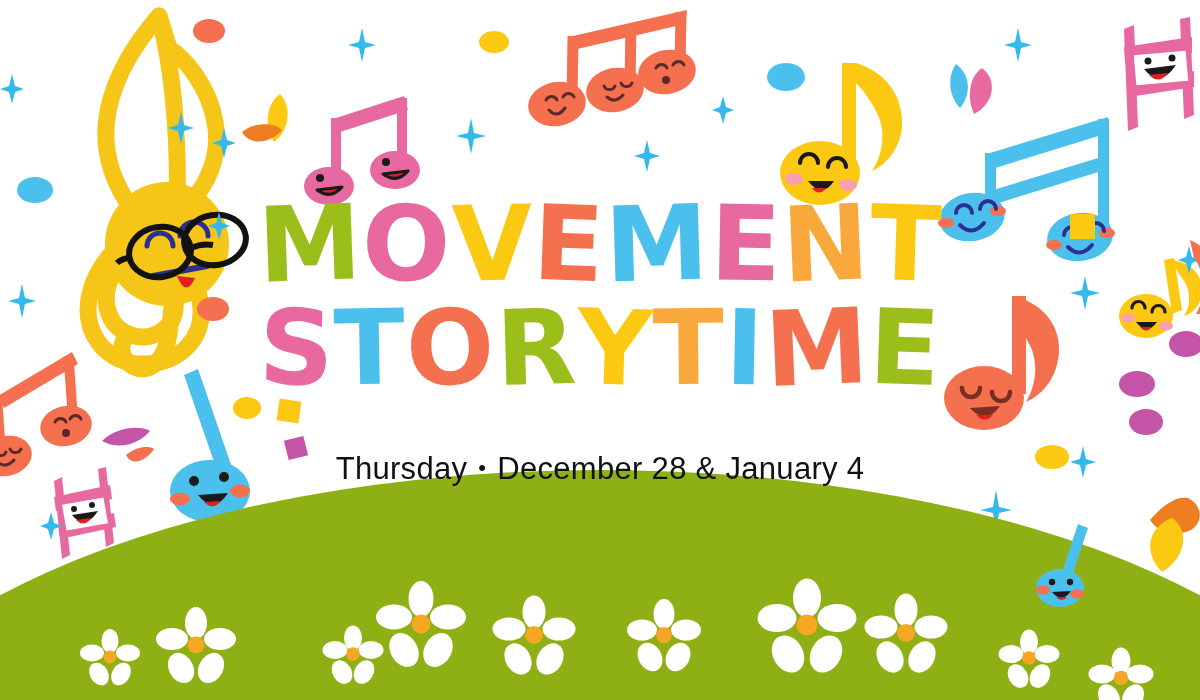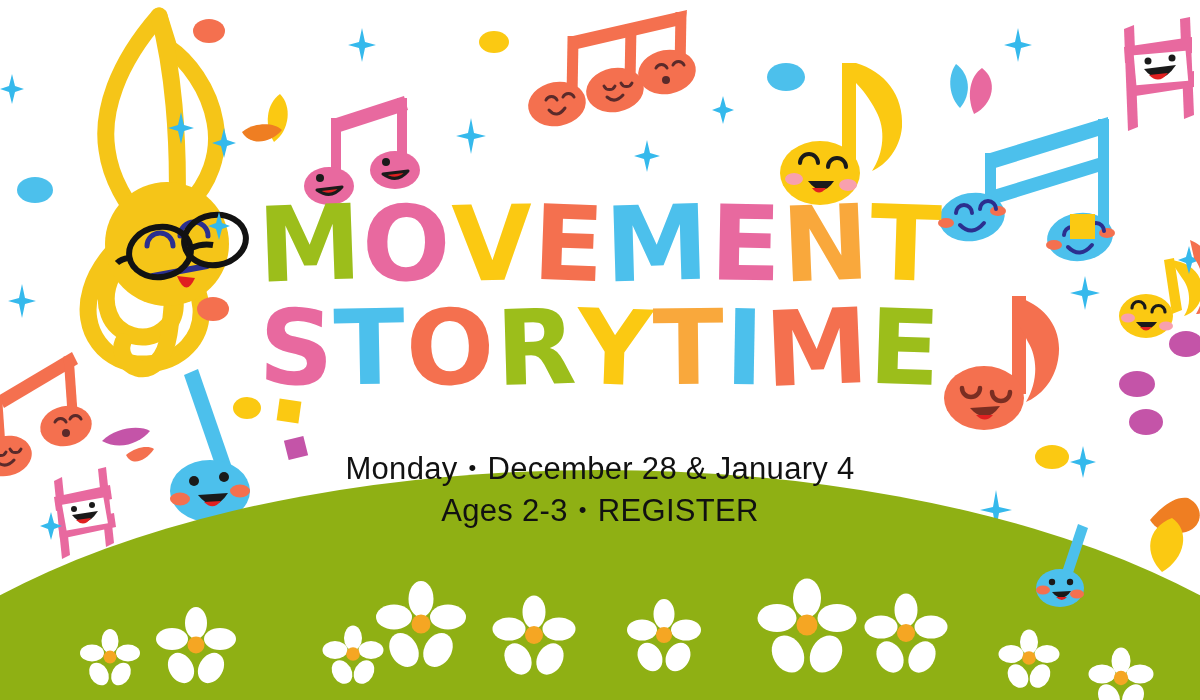--- a/index.html
+++ b/index.html
@@ -620,20 +620,17 @@
     <div class="title-line title-line-1">
       <span class="l-green r1">M</span><span class="l-pink r2">O</span><span class="l-yellow r3">V</span><span class="l-coral r4">E</span><span class="l-blue r5">M</span><span class="l-pink r6">E</span><span class="l-orange r7">N</span><span class="l-yellow r8">T</span>
     </div>
     <div class="title-line title-line-2">
       <span class="l-pink r2">S</span><span class="l-blue r3">T</span><span class="l-coral r1">O</span><span class="l-green r5">R</span><span class="l-yellow r4">Y</span><span class="l-orange r9">T</span><span class="l-blue r6">I</span><span class="l-coral r7">M</span><span class="l-green r8">E</span>
     </div>
   </div>
 
   <div class="subtitle">
     <div class="sub-line">
-      <span>Monday</span><span class="sub-dot">•</span><span>December 28 &amp; January 4</span>
+      <span>Thursday</span><span class="sub-dot">•</span><span>December 28 &amp; January 4</span>
     </div>
-    <div class="sub-line">
-      <span>Ages 2-3</span><span class="sub-dot">•</span><span>REGISTER</span>
-    </div>
   </div>
 
 </div>
 
 </body></html>

